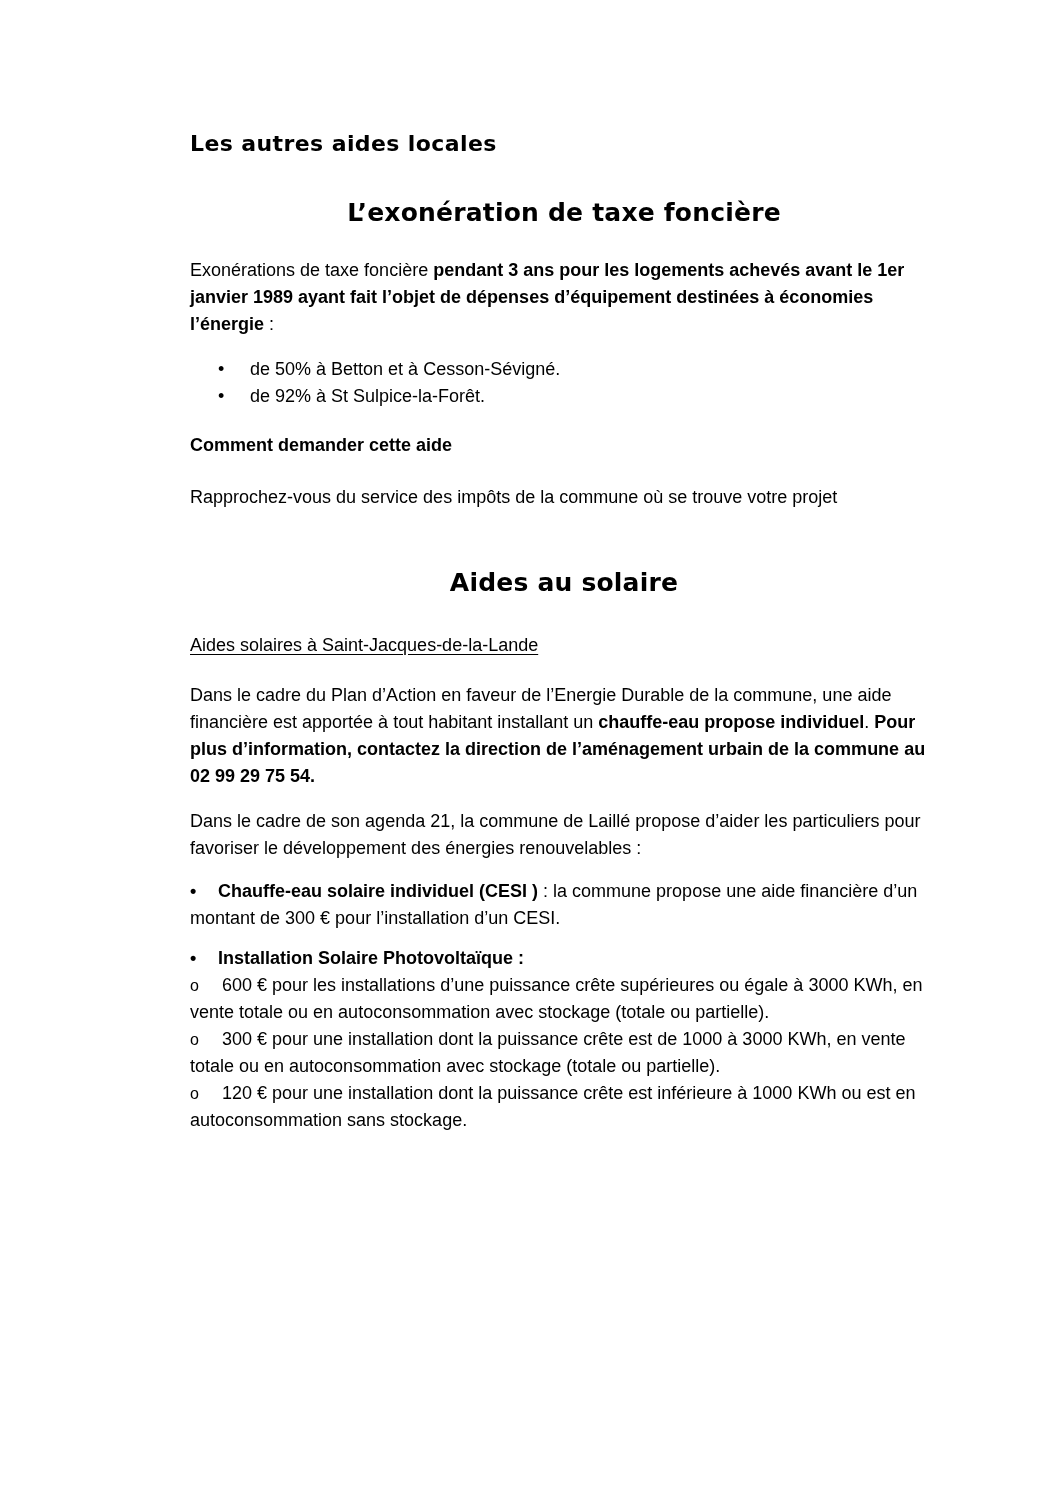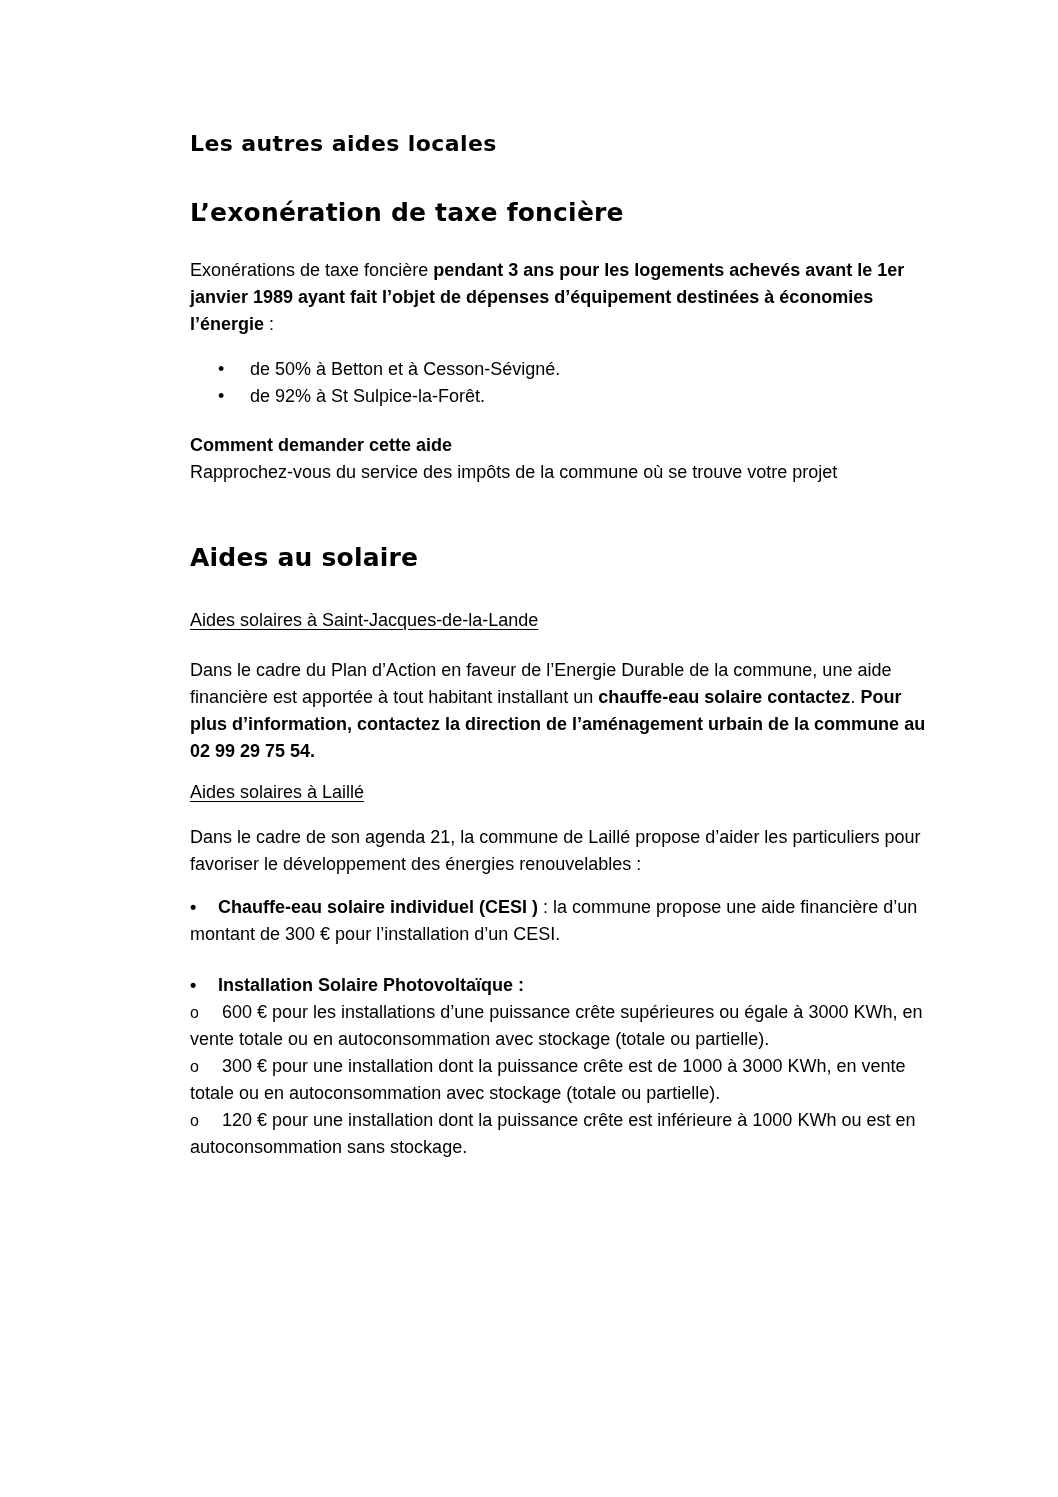--- a/index.html
+++ b/index.html
@@ -26,52 +26,53 @@
     line-height: 26px;
     font-weight: bold;
     letter-spacing: 0.4px;
   }
   .h2 {
     font-family: "DejaVu Sans", sans-serif;
     font-size: 25px;
     line-height: 30px;
     font-weight: bold;
     letter-spacing: 0.2px;
+    text-align: center;
   }
   .h2-tax   { margin-top: 41px; }
   .h2-solar { margin-top: 57px; }
 
   .p-intro  { margin-top: 29px; }
   .bullet-list { margin-top: 18px; list-style: none; padding-left: 28px; }
   .bullet-list .li { display: block; }
   .disc-marker { display: inline-block; width: 32px; }
 
   .how-heading {
     margin-top: 22px;
     font-size: 18px;
     font-weight: bold;
     text-underline-offset: 3px;
   }
-  .how-text { }
+  .how-text { margin-top: 25px; }
 
   .sub-heading {
     font-weight: normal;
     font-size: 18px;
     text-decoration: underline;
     text-underline-offset: 3px;
   }
   .sub-heading-1 { margin-top: 34px; }
   .sub-heading-2 { margin-top: 14px; }
 
   .p-sjdl   { margin-top: 23px; }
   .p-laille { margin-top: 18px; }
 
   .flat-li  { display: block; }
   .li-cesi  { margin-top: 16px; }
-  .li-pv    { margin-top: 24px; }
+  .li-pv    { margin-top: 13px; }
   .flat-li .marker {
     display: inline-block;
     width: 28px;
     font-weight: bold;
   }
   .o-item .marker-o {
     display: inline-block;
     width: 32px;
     font-size: 16px;
   }
@@ -96,23 +97,22 @@
 
     <h3 class="how-heading">Comment demander cette aide</h3>
     <p class="how-text">Rapprochez-vous du service des impôts de la commune où se trouve votre projet</p>
   </section>
 
   <section>
     <h2 class="h2 h2-solar">Aides au solaire</h2>
 
     <h4 class="sub-heading sub-heading-1">Aides solaires à Saint-Jacques-de-la-Lande</h4>
 
-    <p class="p-sjdl"><span>Dans le cadre du Plan d’Action en faveur de l’Energie Durable de la commune, une aide financière est apportée à tout habitant installant un </span><span class="bold">chauffe-eau solaire contactez</span><span>. </span><span class="bold">Pour plus d’information, contactez la direction de l’aménagement urbain de la commune au 02 99 29 75 54.</span></p>
+    <p class="p-sjdl"><span>Dans le cadre du Plan d’Action en faveur de l’Energie Durable de la commune, une aide financière est apportée à tout habitant installant un </span><span class="bold">chauffe-eau propose individuel</span><span>. </span><span class="bold">Pour plus d’information, contactez la direction de l’aménagement urbain de la commune au 02 99 29 75 54.</span></p>
 
-    <h4 class="sub-heading sub-heading-2">Aides solaires à Laillé</h4>
 
     <p class="p-laille">Dans le cadre de son agenda 21, la commune de Laillé propose d’aider les particuliers pour favoriser le développement des énergies renouvelables :</p>
 
     <p class="flat-li li-cesi"><span class="marker">•</span><span class="bold">Chauffe-eau solaire individuel (CESI )</span><span> : la commune propose une aide financière d’un montant de 300 € pour l’installation d’un CESI.</span></p>
 
     <p class="flat-li li-pv"><span class="marker">•</span><span class="bold">Installation Solaire Photovoltaïque :</span></p>
 
     <p class="flat-li o-item"><span class="marker-o">o</span><span>600 € pour les installations d’une puissance crête supérieures ou égale à 3000 KWh, en vente totale ou en autoconsommation avec stockage (totale ou partielle).</span></p>
 
     <p class="flat-li o-item"><span class="marker-o">o</span><span>300 € pour une installation dont la puissance crête est de 1000 à 3000 KWh, en vente totale ou en autoconsommation avec stockage (totale ou partielle).</span></p>

